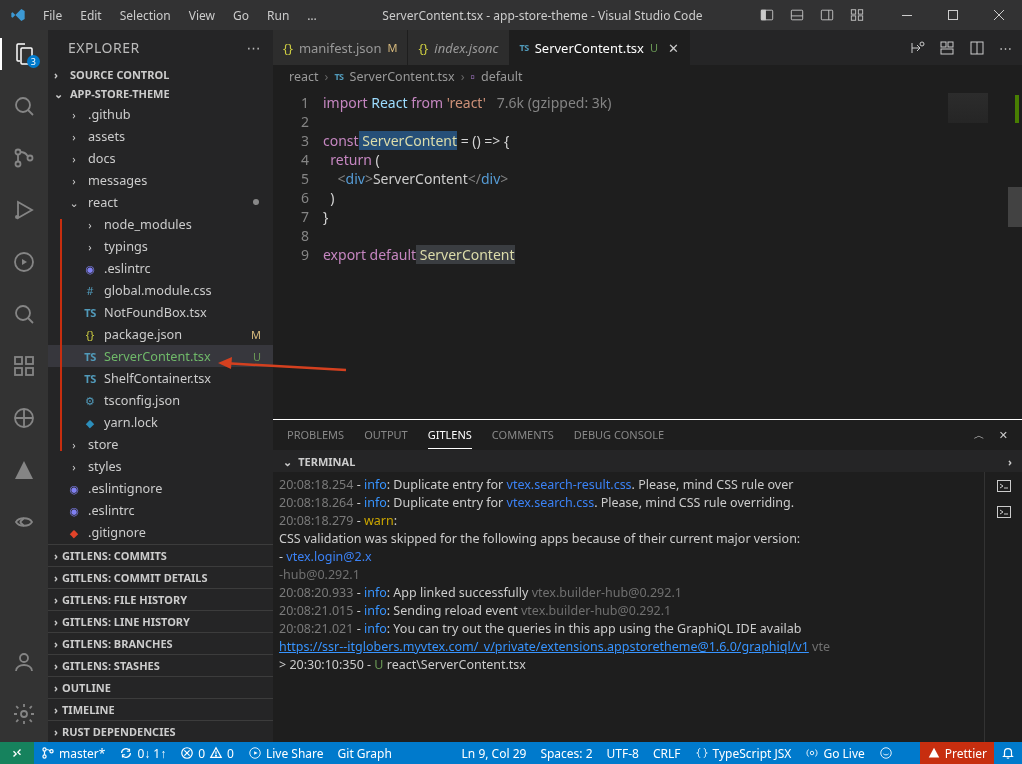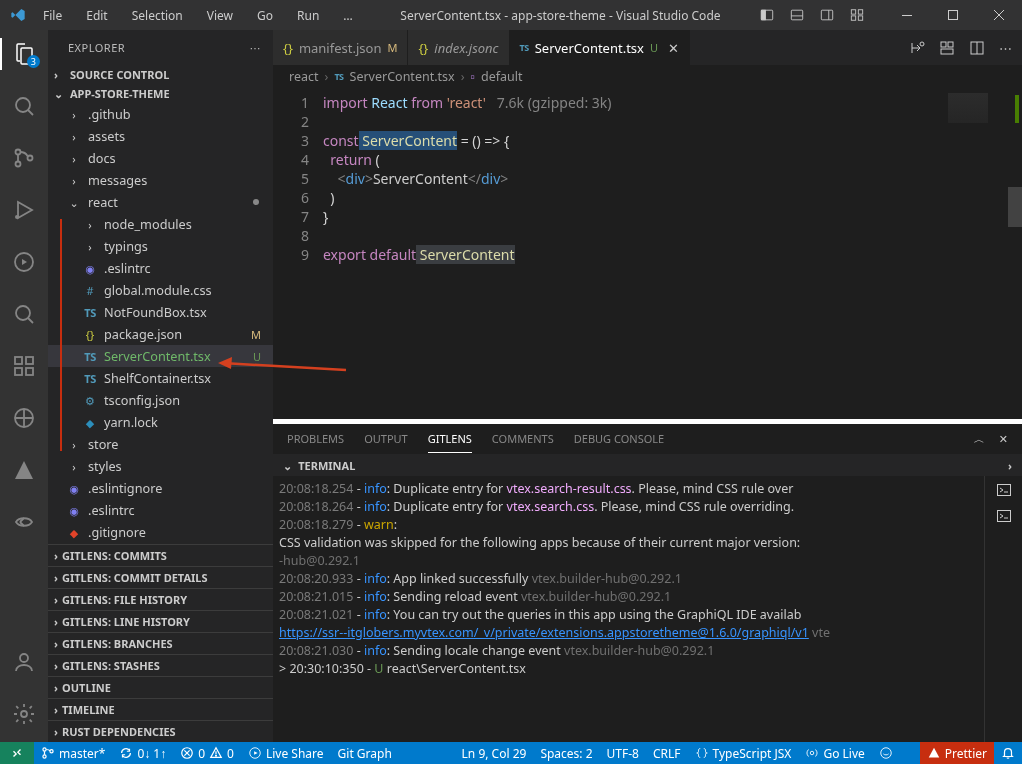--- a/index.html
+++ b/index.html
@@ -1,33 +1,33 @@
 <!DOCTYPE html>
 <html><head>
 <meta charset="utf-8">
 <style>
 * { margin:0; padding:0; box-sizing:border-box; font-family:"Segoe UI",ui-sans-serif,system-ui,sans-serif; }
 body { width:1022px; height:764px; background:#1e1e1e; color:#ccc; overflow:hidden; font-size:13px; position:relative; }
 .titlebar { height:30px; background:#323233; display:flex; align-items:center; -webkit-app-region:drag; }
 .titlebar .vscode-icon { width:35px; display:flex; justify-content:center; color:#519aba; }
-.menu { display:flex; gap:8px;justify-content:space-between; }
+.menu { display:flex; gap:2px;justify-content:space-between; }
 .menu-item { padding:4px 8px; color:#ccc; font-size:12px; cursor:pointer; }
 .title-center { flex:1; text-align:center; color:#ccc; font-size:12px; }
 .win-controls { display:flex; }
 .win-btn { width:46px; height:30px; display:flex; align-items:center; justify-content:center; color:#ccc; }
 .layout-icons { display:flex; gap:16px; padding-right:20px; color:#ccc; }
 .main { display:flex; height:712px; }
 .activity-bar { width:48px; background:#333333; display:flex; flex-direction:column; align-items:center; padding-top:8px; gap:20px; }
 .activity-item { width:48px; height:32px; display:flex; align-items:center; justify-content:center; color:#858585; position:relative; cursor:pointer; }
 .activity-item.active { color:#fff; }
 .activity-item.active::before { content:""; position:absolute; left:0; top:0; bottom:0; width:2px; background:#fff; }
 .activity-item .badge { position:absolute; bottom:2px; right:8px; background:#007acc; color:#fff; border-radius:8px; font-size:9px; padding:0 4px; }
 .activity-bar .bottom { margin-top:auto; padding-bottom:12px; display:flex; flex-direction:column; gap:20px; }
 .sidebar { width:225px; background:#252526; display:flex; flex-direction:column; overflow:hidden; }
-.sidebar-title { height:35px; display:flex; align-items:center; justify-content:space-between; padding:0 12px 0 20px; font-size:11px; letter-spacing:0.5px; color:#bbb; }
+.sidebar-title { height:35px; display:flex; align-items:center; justify-content:space-between; padding:0 12px 0 20px; font-size:14px; letter-spacing:0.5px; color:#bbb; }
 .section-hdr { display:flex; align-items:center; gap:4px; padding:2px 6px; font-size:11px; font-weight:700; color:#ccc; cursor:pointer; }
 .section-hdr .chev { width:12px; display:inline-flex; }
 .tree { overflow-y:auto; flex:1; }
 .tree-row { display:flex; align-items:center; height:22px; padding-left:12px; font-size:12.7px; color:#ccc; cursor:pointer; position:relative; }
 .tree-row.active { background:#37373d; }
 .tree-row .ficon { width:16px; height:16px; margin-right:6px; display:inline-flex; align-items:center; justify-content:center; font-size:11px; }
 .tree-row .mod { margin-left:auto; margin-right:12px; color:#d7ba7d; font-size:11px; }
 .tree-row .unt { margin-left:auto; margin-right:12px; color:#6a9955; font-size:11px; }
 .tree-row.untracked { color:#6fb869; }
 .indent-1 { padding-left:18px; }
@@ -53,32 +53,32 @@
 .tok-fn { color:#dcdcaa; }
 .tok-tag { color:#808080; }
 .tok-tagn { color:#569cd6; }
 .sel { background:#264f78; }
 .dim { color:#848484; }
 .minimap { position:absolute; right:18px; top:0; width:60px; height:100%; }
 .minimap::before{ content:""; display:block; position:absolute; top:6px; left:4px; right:16px; height:30px; background:linear-gradient(#3a3a3a,#2d2d2d); opacity:.5;}
 .scrollbar-v { position:absolute; right:0; top:0; width:14px; bottom:0; background:#1e1e1e; }
 .scrollbar-v .thumb { position:absolute; right:0; top:100px; width:14px; height:40px; background:#424242; }
 .decor-green { position:absolute; right:3px; top:8px; width:4px; height:28px; background:#487e02; }
-.panel { height:323px; background:#1e1e1e; border-top:5px solid #ffffff; display:flex; flex-direction:column; }
+.panel { height:323px; background:#1e1e1e; border-top:1px solid #ffffff; display:flex; flex-direction:column; }
 .panel-tabs { height:30px; display:flex; align-items:center; gap:20px; padding:0 14px; font-size:11px; color:#888; border-bottom:1px solid #1e1e1e; }
 .panel-tab { cursor:pointer; padding:6px 0; }
 .panel-tab.active { color:#fff; border-bottom:1px solid #fff; }
 .panel-tabs .pt-right { margin-left:auto; display:flex; gap:14px; color:#ccc; }
 .term-hdr { height:22px; display:flex; align-items:center; padding:0 10px; font-size:11px; font-weight:700; background:#252526; color:#ccc; justify-content:space-between;}
 .terminal { flex:1; font-family:Consolas,"Courier New",monospace; font-size:12.5px; line-height:18px; color:#ccc; padding:4px 6px 4px 6px; overflow:hidden; position:relative; }
 .term-side { position:absolute; right:0; top:0; width:38px; height:100%; border-left:1px solid #333; display:flex; flex-direction:column; align-items:center; padding-top:6px; gap:10px; color:#999; background:#1e1e1e;}
 .t-time { color:#7a7a7a;margin-top:36px; }
 .t-info { color:#3794ff; }
 .t-warn { color:#cca700; }
-.t-str { color:#f0abfc; }
+.t-str { color:#3b82f6; }
 .t-link { color:#3794ff; text-decoration:underline; }
 .t-dim { color:#707070; }
 .statusbar { height:22px; background:#007acc; display:flex; align-items:center; font-size:12px; color:#fff; }
 .sb-remote { background:#16825d; height:22px; width:34px; display:flex; align-items:center; justify-content:center; }
 .sb-item { padding:0 7px; display:flex; align-items:center; gap:4px; height:22px; }
 .sb-right { margin-left:auto; display:flex; }
 .sb-prettier { background:#c72e0f;margin-left:20px; }
 .arrow { position:absolute; pointer-events:none; z-index:50; }
 .marker-line { position:absolute; left:60px; top:219px; width:2px; height:232px; background:#c72e0f; z-index:40;}
 svg { display:block; }
@@ -454,26 +454,26 @@
           <svg class="ic16" viewBox="0 0 16 16" fill="none" stroke="#ccc">
               <rect x="1.5" y="2.5" width="13" height="11"></rect>
               <path d="M4 6l3 2-3 2M8 10h4"></path>
             </svg>
         </div>
       <div><span class="t-time">20:08:18.254</span> - <span class="t-info">info</span><span>: Duplicate entry for </span><span class="t-str">vtex.search-result.css</span><span>. Please, mind CSS rule over</span></div>
           <div><span class="t-time">20:08:18.264</span> - <span class="t-info">info</span><span>: Duplicate entry for </span><span class="t-str">vtex.search.css</span><span>. Please, mind CSS rule overriding.</span></div>
           <div><span class="t-time">20:08:18.279</span> - <span class="t-warn">warn</span><span>:</span></div>
           <div><span class="">CSS validation was skipped for the following apps because of their current major version:</span></div>
           <div><span class=""></span></div>
+          <div><span>- </span><span class="t-str">vtex.login@2.x</span></div>
           <div><span class="t-dim">-hub@0.292.1</span></div>
           <div><span class="t-time">20:08:20.933</span> - <span class="t-info">info</span><span>: App linked successfully </span><span class="t-dim">vtex.builder-hub@0.292.1</span></div>
           <div><span class="t-time">20:08:21.015</span> - <span class="t-info">info</span><span>: Sending reload event </span><span class="t-dim">vtex.builder-hub@0.292.1</span></div>
           <div><span class="t-time">20:08:21.021</span> - <span class="t-info">info</span><span>: You can try out the queries in this app using the GraphiQL IDE availab</span></div>
           <div><span class="t-link">https://ssr--itglobers.myvtex.com/_v/private/extensions.appstoretheme@1.6.0/graphiql/v1</span><span class="t-dim"> vte</span></div>
-          <div><span class="t-time">20:08:21.030</span> - <span class="t-info">info</span><span>: Sending locale change event </span><span class="t-dim">vtex.builder-hub@0.292.1</span></div>
           <div><span>&gt; 20:30:10:350 - </span><span style="color:#6a9955">U</span><span> react\ServerContent.tsx</span></div>
         </div>
     </div>
   </div>
 </div>
 
 <div class="statusbar">
   <div class="sb-remote">
     <svg class="ic14" viewBox="0 0 16 16" fill="none" stroke="#fff" stroke-width="1.6">
         <path d="M4 6l3 3-3 3M12 10l-3-3 3-3"></path>

